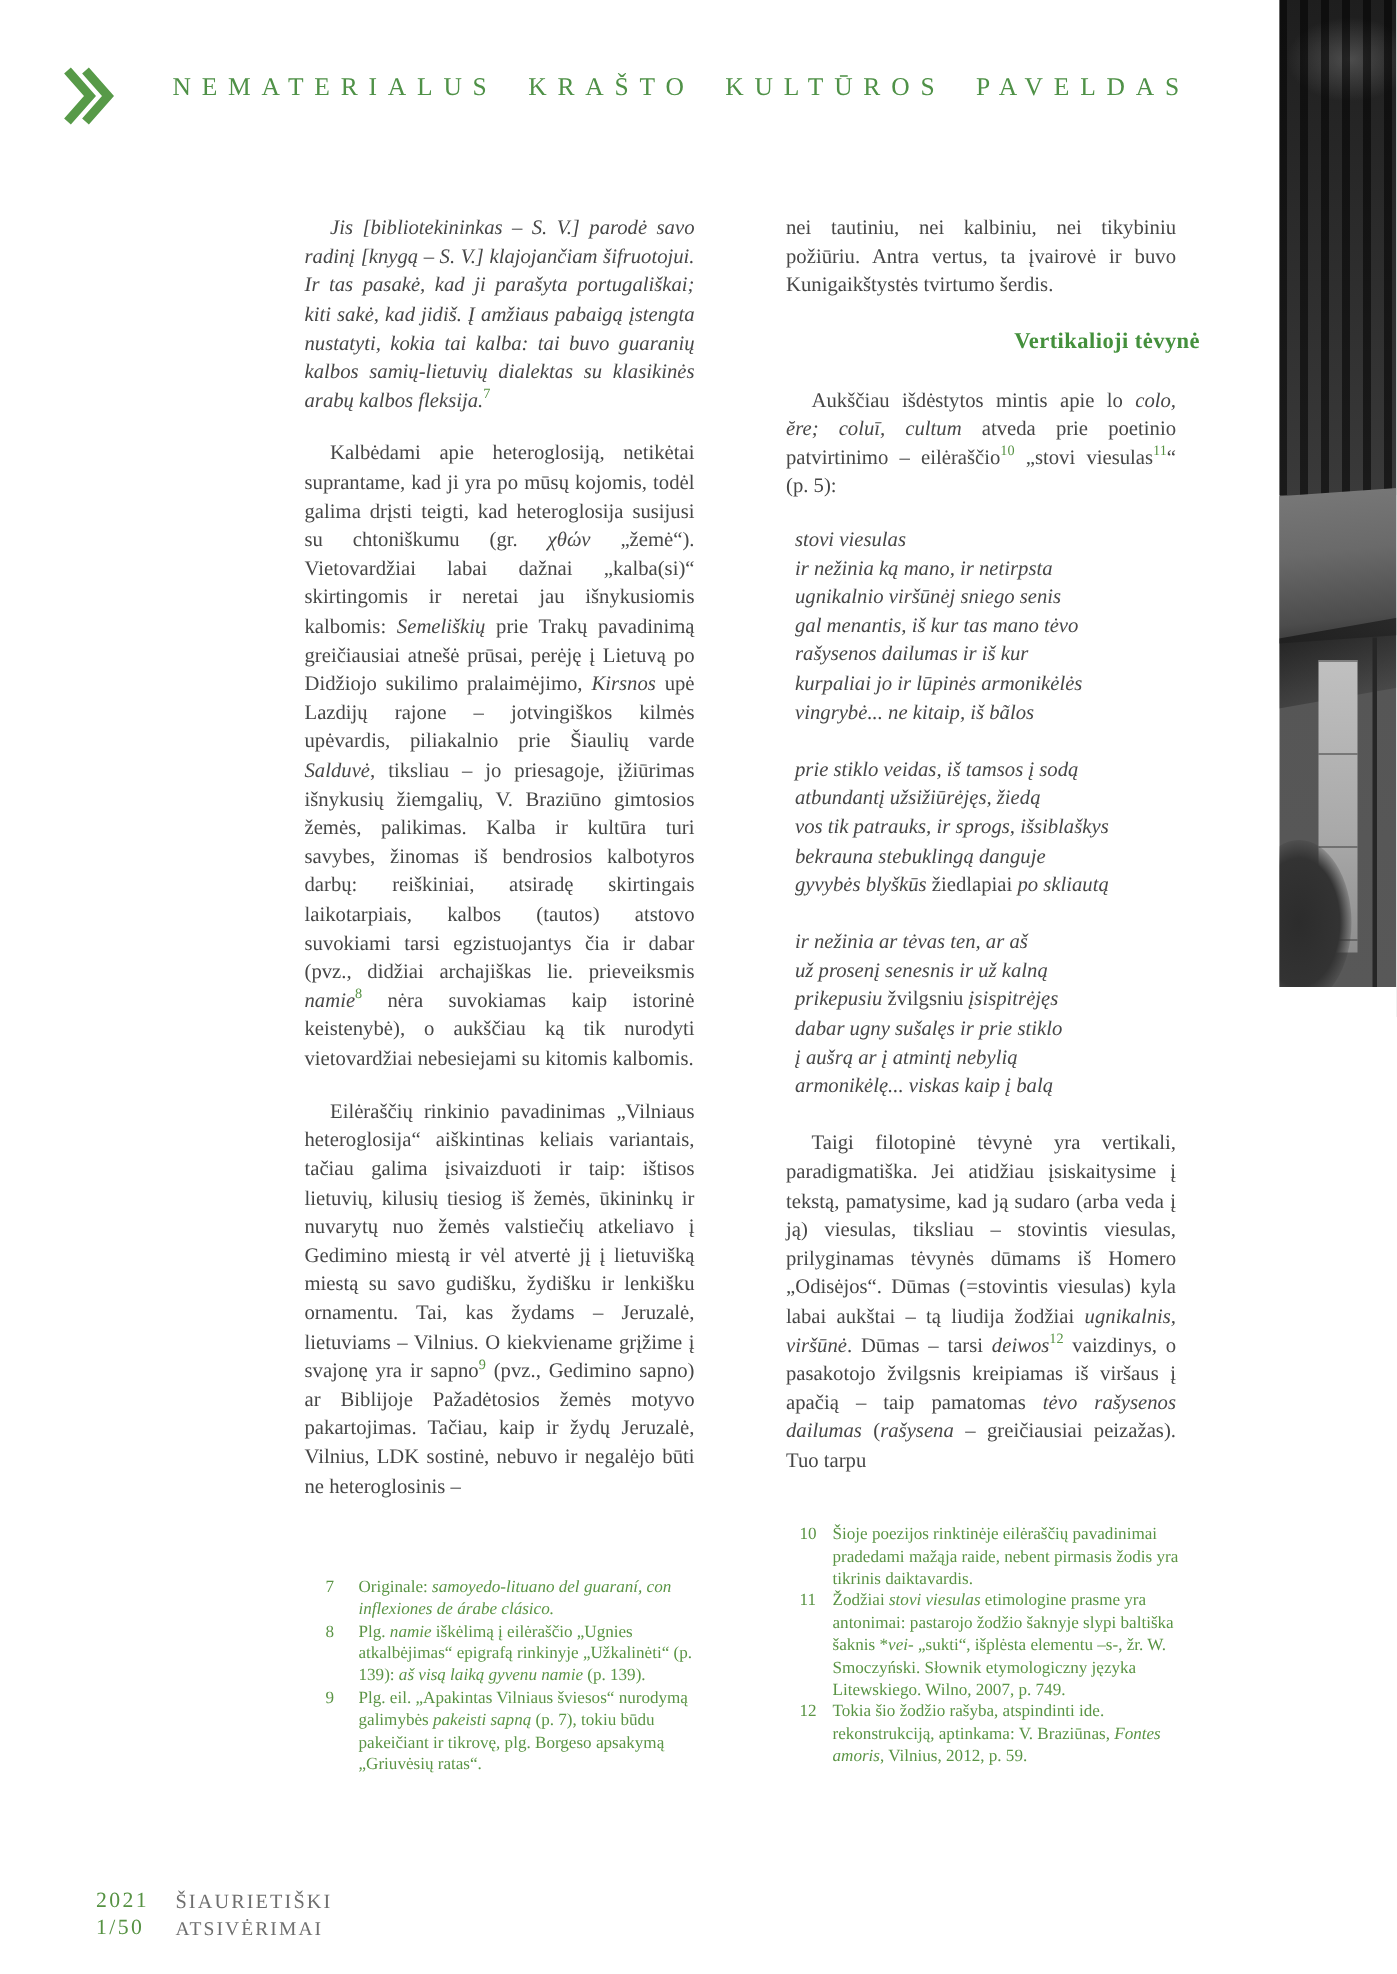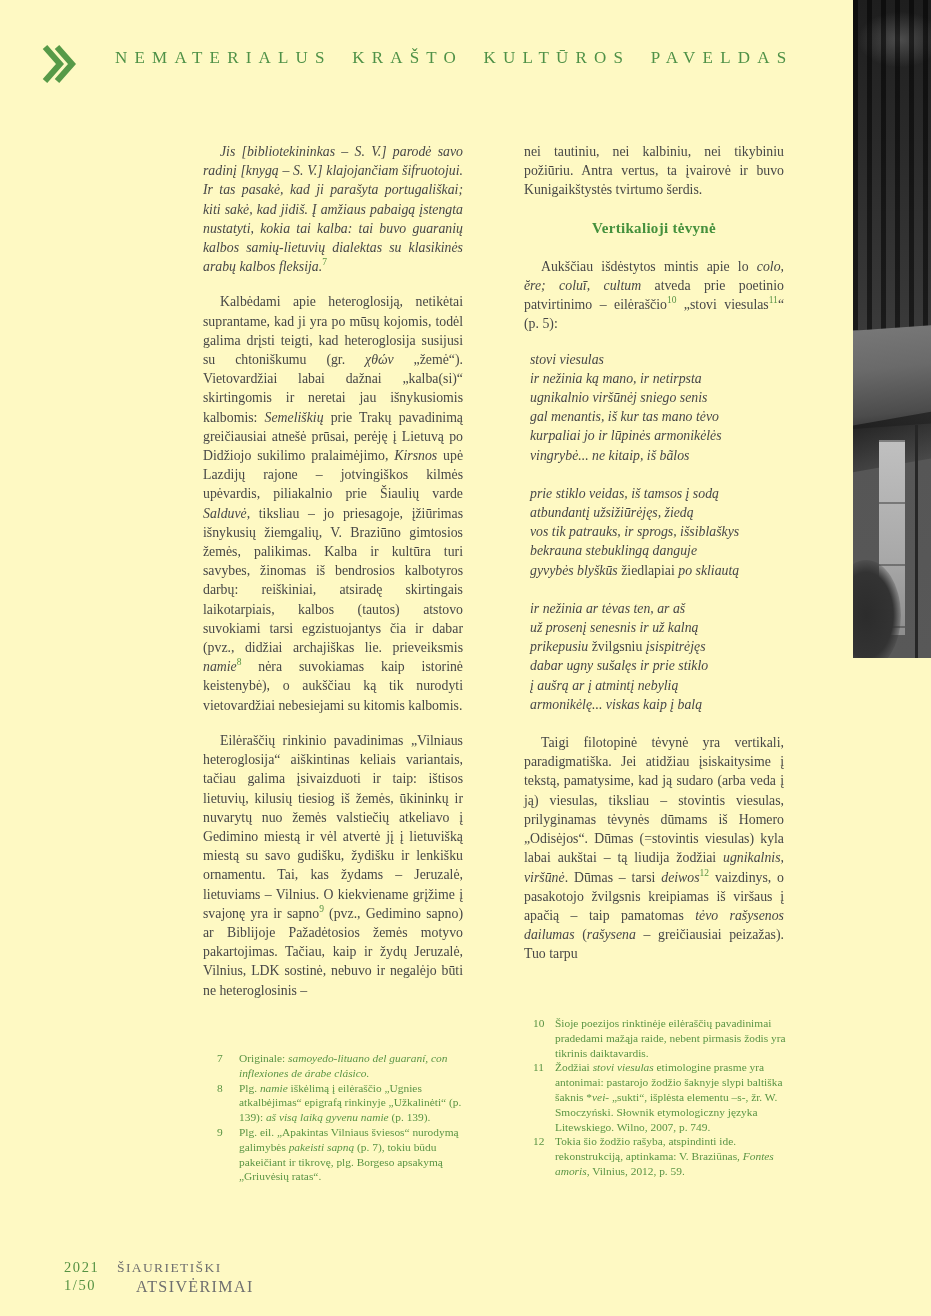--- a/index.html
+++ b/index.html
@@ -1,55 +1,55 @@
 <!DOCTYPE html>
 <html><head>
 <meta charset="utf-8">
 <style>
   html,body{margin:0;padding:0;background:#e8e8e8;}
-  .page{position:relative;width:931px;height:1316px;background:#fef9c3;
+  .page{position:relative;width:931px;height:1316px;background:#ffffff;
         font-family:"Liberation Serif", serif;overflow:hidden;margin:0 auto;}
 
   
   .logo{position:absolute;left:41px;top:43px;width:36px;height:42px;}
   .masthead-title{position:absolute;left:115px;top:48px;font-size:17px;
         letter-spacing:7.2px;word-spacing:9px;color:#4f9147;white-space:nowrap;}
 
   
   .col{position:absolute;top:126px;width:292px;font-size:13.8px;line-height:19.2px;
        color:#474747;text-align:justify;}
   #col-left{left:187px;}
   #col-right{left:508px;}
   .para{margin:16px;}
   .para.indent{text-indent:17px;}
   em{font-style:italic;}
   .fnref{color:#569243;font-style:normal;font-size:9.5px;line-height:0;vertical-align:super;}
 
   .heading{margin:19px 0;font-size:15px;font-weight:bold;color:#44903c;
-           letter-spacing:.3px;text-align:center;}
+           letter-spacing:.3px;text-align:right;}
 
   .poem{margin:0 0 0 22px;text-align:left;font-style:italic;}
   .stanza{margin:0 0 19px 0;}
   .poem-line{white-space:nowrap;}
   .rm{font-style:normal;}
 
   
   .footnotes{position:absolute;font-size:11.4px;line-height:14.8px;color:#5a9444;
              text-align:left;}
   #fn-left{left:217px;top:1051px;width:264px;}
   #fn-right{left:533px;top:1016px;width:268px;}
   .footnote{display:flex;}
   .fn-num{flex:0 0 22px;}
   .fn-text{flex:1;}
 
   
   .footer-year{position:absolute;left:64px;top:1259px;color:#569243;font-size:14.5px;letter-spacing:1.6px;}
   .footer-issue{position:absolute;left:64px;top:1277px;color:#569243;font-size:14.5px;letter-spacing:1.6px;}
   .footer-j1{position:absolute;left:117px;top:1260px;color:#6f6f6f;font-size:13.5px;letter-spacing:1.4px;}
-  .footer-j2{position:absolute;left:117px;top:1278px;color:#6f6f6f;font-size:16px;letter-spacing:1.4px;margin-left:19px;}
+  .footer-j2{position:absolute;left:117px;top:1278px;color:#6f6f6f;font-size:13px;letter-spacing:1.4px;}
 
   
   .photo-strip{position:absolute;left:853px;top:0;width:78px;height:658px;
                background:linear-gradient(180deg,#303030 0%,#3c3c3c 45%,#565656 70%,#585858 100%);
                overflow:hidden;}
   .ps-fence{position:absolute;left:0;top:0;width:78px;height:330px;
       background:
         repeating-linear-gradient(90deg, rgba(0,0,0,.55) 0 5px, rgba(0,0,0,0) 5px 14px),
         radial-gradient(ellipse 60px 40px at 60% 12%, rgba(120,120,120,.5), rgba(0,0,0,0) 70%),
         linear-gradient(180deg,#1e1e1e,#3a3a3a);}
@@ -91,20 +91,21 @@
     <h3 class="heading">Vertikalioji tėvynė</h3>
     <div id="right-intro">
         <p class="para indent"><span>Aukščiau išdėstytos mintis apie lo </span><em>colo, ĕre; coluī, cultum</em><span> atveda prie poetinio patvirtinimo – eilėraščio</span><sup class="fnref">10</sup><span> „stovi viesulas</span><sup class="fnref">11</sup><span>“ (p. 5):</span></p>
       </div>
     <div class="poem" id="poem">
         <div class="stanza">
           <div class="poem-line"><span>stovi viesulas</span></div>
           <div class="poem-line"><span>ir nežinia ką mano, ir netirpsta</span></div>
           <div class="poem-line"><span>ugnikalnio viršūnėj sniego senis</span></div>
           <div class="poem-line"><span>gal menantis, iš kur tas mano tėvo</span></div>
+          <div class="poem-line"><span>rašysenos dailumas ir iš kur</span></div>
           <div class="poem-line"><span>kurpaliai jo ir lūpinės armonikėlės</span></div>
           <div class="poem-line"><span>vingrybė... ne kitaip, iš bãlos</span></div>
         </div>
         <div class="stanza">
           <div class="poem-line"><span>prie stiklo veidas, iš tamsos į sodą</span></div>
           <div class="poem-line"><span>atbundantį užsižiūrėjęs, žiedą</span></div>
           <div class="poem-line"><span>vos tik patrauks, ir sprogs, išsiblaškys</span></div>
           <div class="poem-line"><span>bekrauna stebuklingą danguje</span></div>
           <div class="poem-line"><span>gyvybės blyškūs </span><span class="rm">žiedlapiai</span><span> po skliautą</span></div>
         </div>

